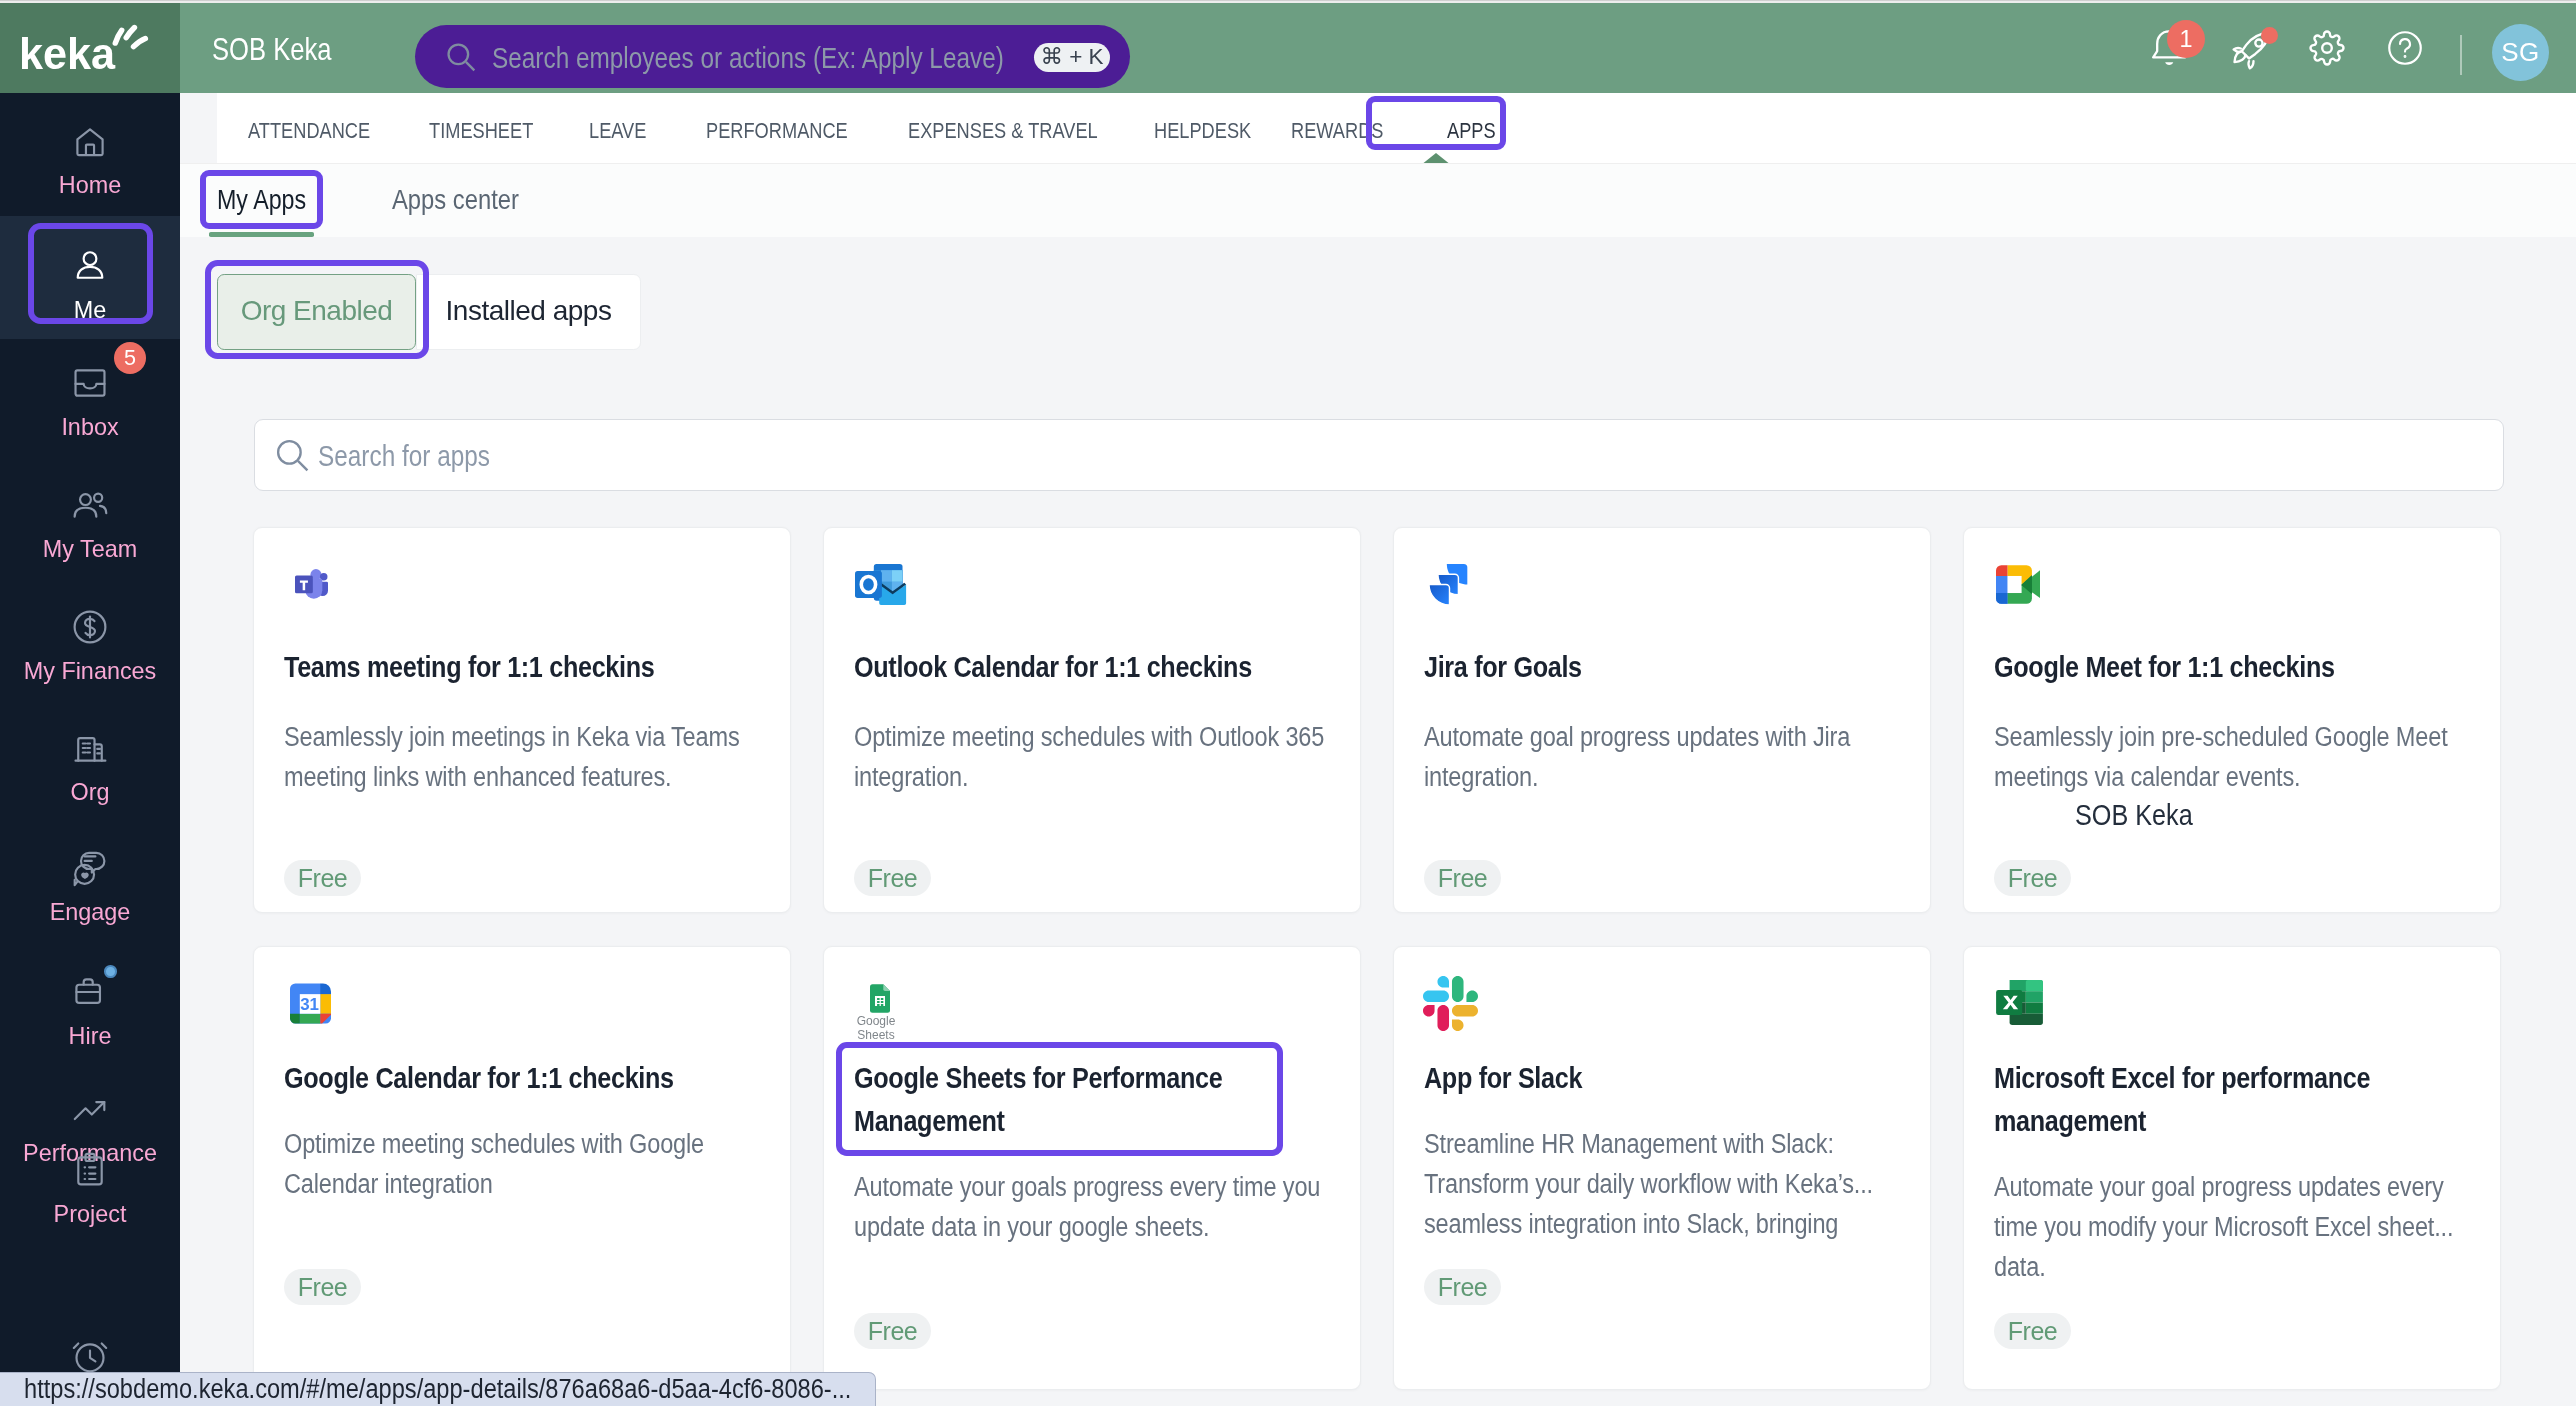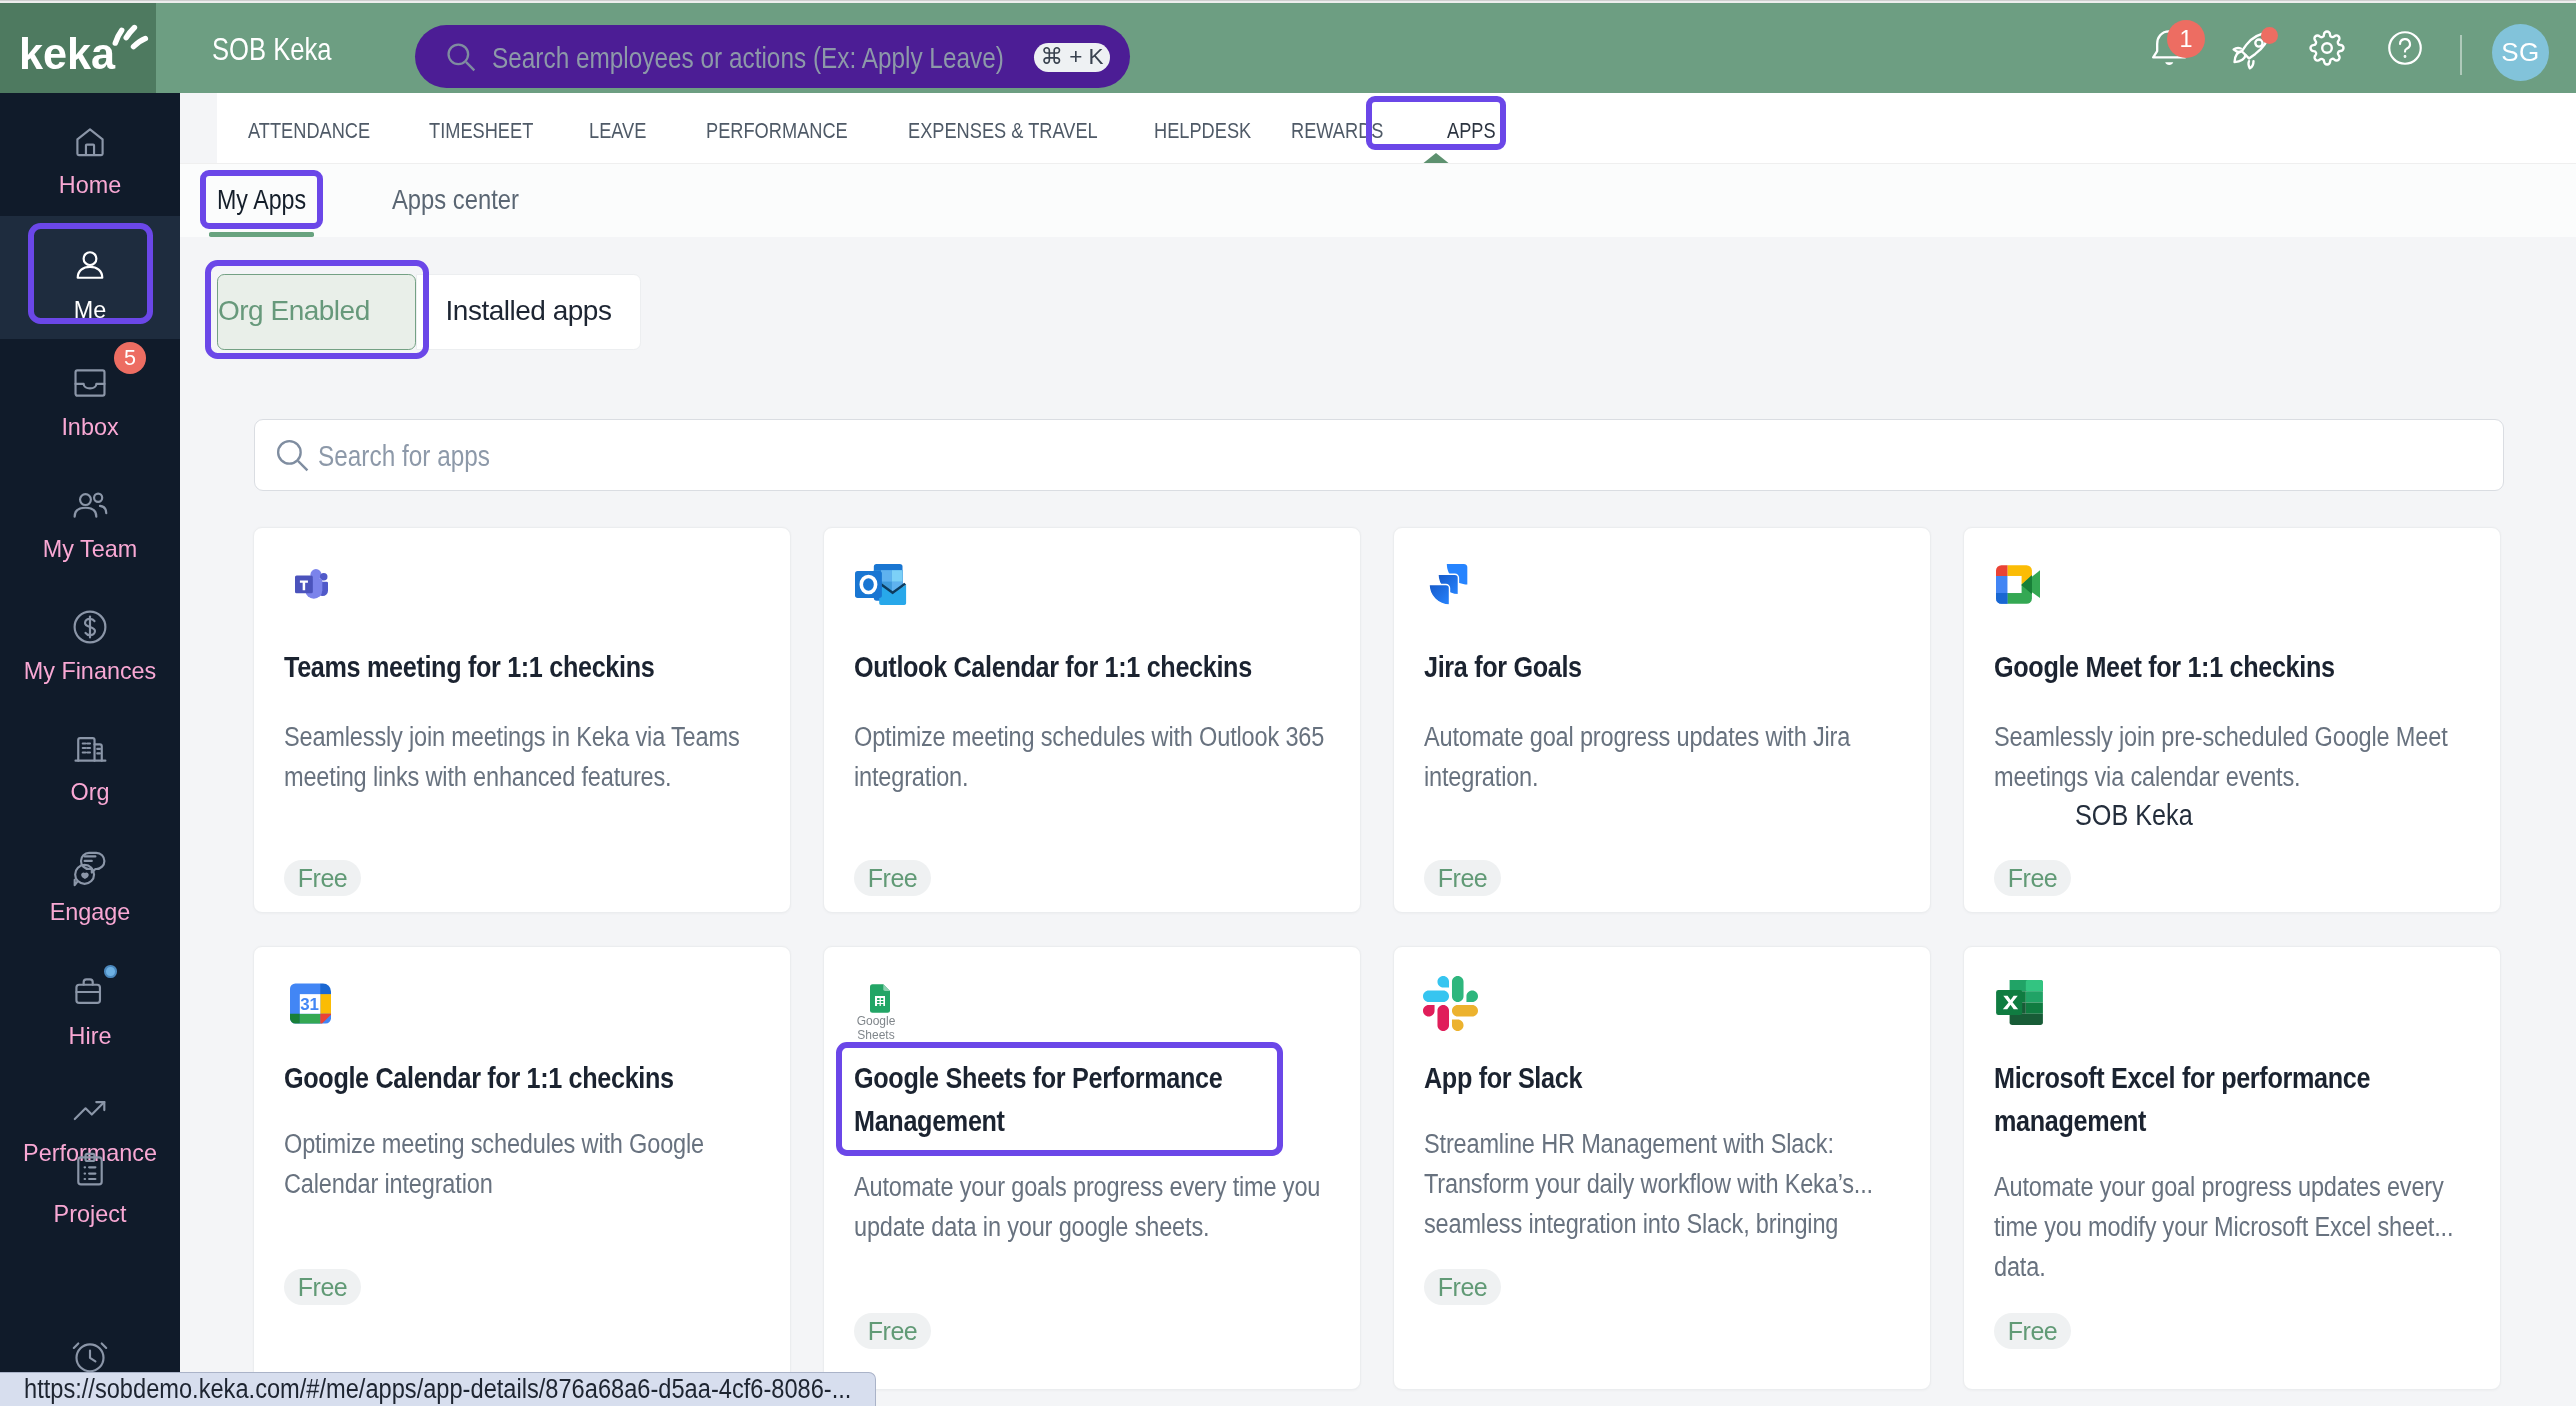--- a/index.html
+++ b/index.html
@@ -3,21 +3,21 @@
 <meta charset="utf-8">
 <style>
 * { margin:0; padding:0; box-sizing:border-box; }
 html,body { width:2576px; height:1406px; overflow:hidden; }
 body { font-family:"Liberation Sans", sans-serif; position:relative; background:#f4f5f7; }
 .abs { position:absolute; }
 
 
 #topstrip { left:0; top:0; width:2576px; height:2.7px; background:#ededed; border-top:0.9px solid #cfcfcf; }
 #header { left:0; top:2.7px; width:2576px; height:90px; background:#6d9e82; }
-#logo { left:0; top:0; width:156px; height:90px; background:#4e7a60; }
+#logo { left:0; top:0; width:180px; height:90px; background:#4e7a60; }
 #sobkeka { left:212px; top:28px; color:#fff; font-size:32px; transform:scaleX(0.80); transform-origin:left top; }
 #hsearch { left:415px; top:22px; width:715px; height:63px; background:#4c1d95; border-radius:32px; }
 #hsearch .ph { position:absolute; left:77px; top:17px; font-size:29px; color:#8d99a9; transform:scaleX(0.84); transform-origin:left top; white-space:nowrap;}
 #cmdk { position:absolute; left:619px; top:18px; width:76px; height:29px; background:#eef1f3; border-radius:14.4px; color:#39424f; font-size:22.5px; text-align:center; line-height:28px; }
 #avatar { left:2492px; top:21px; width:57px; height:57px; border-radius:50%; background:#82c3da; color:#fff; font-size:26px; text-align:center; line-height:57px; letter-spacing:0.5px;}
 #hsep { left:2460px; top:32px; width:1.8px; height:40px; background:rgba(255,255,255,0.45); }
 .badge { position:absolute; background:#ed6d62; color:#fff; border-radius:50%; text-align:center; }
 
 
 #sidebar { left:0; top:93px; width:180px; height:1313px; background:#101b2a; }
@@ -30,21 +30,21 @@
 .nav { position:absolute; top:25px; font-size:22.5px; color:#4f5a67; white-space:nowrap; transform:scaleX(0.81); transform-origin:left top; }
 #navtri { left:1421px; top:153px; width:0; height:0; border-left:15.3px solid transparent; border-right:15.3px solid transparent; border-bottom:12.6px solid #5d916f; }
 
 
 #tabrow { left:180px; top:163px; width:2396px; height:74px; background:#fbfcfc; border-top:0.9px solid #efefef;padding-left:20px; }
 #tab1 { position:absolute; left:37px; top:20px; font-size:28px; color:#141e2a; transform:scaleX(0.83); transform-origin:left top; }
 #tab2 { position:absolute; left:212px; top:20px; font-size:28px; color:#5a6673; transform:scaleX(0.85); transform-origin:left top; }
 #tabul { left:209px; top:232px; width:105px; height:5.4px; background:#68a37f; border-radius:1.8px;}
 
 
-#btnOrg { left:217px; top:274px; width:199px; height:76px; background:#e9efe9; border:1.8px solid #74a184; border-radius:7.2px; color:#67997b; font-size:28px; text-align:left; line-height:72px; letter-spacing:-0.5px; z-index:2;}
+#btnOrg { left:217px; top:274px; width:199px; height:76px; background:#e9efe9; border:1.8px solid #74a184; border-radius:7.2px; color:#67997b; font-size:28px; text-align:center; line-height:72px; letter-spacing:-0.5px; z-index:2;}
 #btnInst { left:416px; top:274px; width:225px; height:76px; background:#fff; border:1.8px solid #eceef0; border-radius:0 7.2px 7.2px 0; color:#1d2532; font-size:28px; text-align:center; line-height:72px; letter-spacing:-0.5px; }
 
 
 #appsearch { left:254px; top:419px; width:2250px; height:72px; background:#fff; border:1.8px solid #dadde2; border-radius:9px; }
 #appsearch .ph { position:absolute; left:63px; top:20px; font-size:29px; color:#8d99a9; transform:scaleX(0.84); transform-origin:left top; }
 
 
 .card { position:absolute; width:538px; background:#fff; border:0.9px solid #ebedef; border-radius:9px; box-shadow:0 0.9px 2.7px rgba(20,30,40,0.03); }
 .r1 { top:527px; height:386px; }
 .r2 { top:946px; height:444px; }

